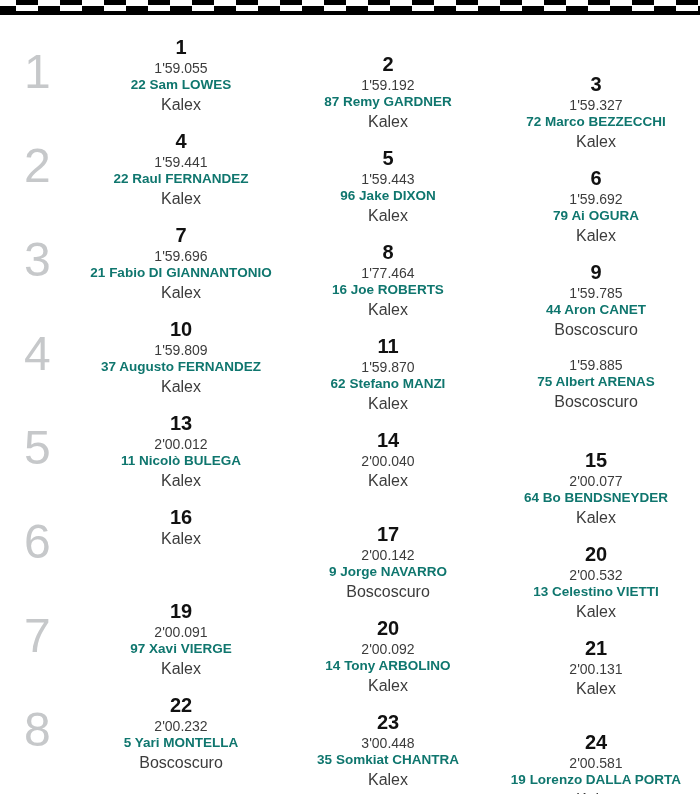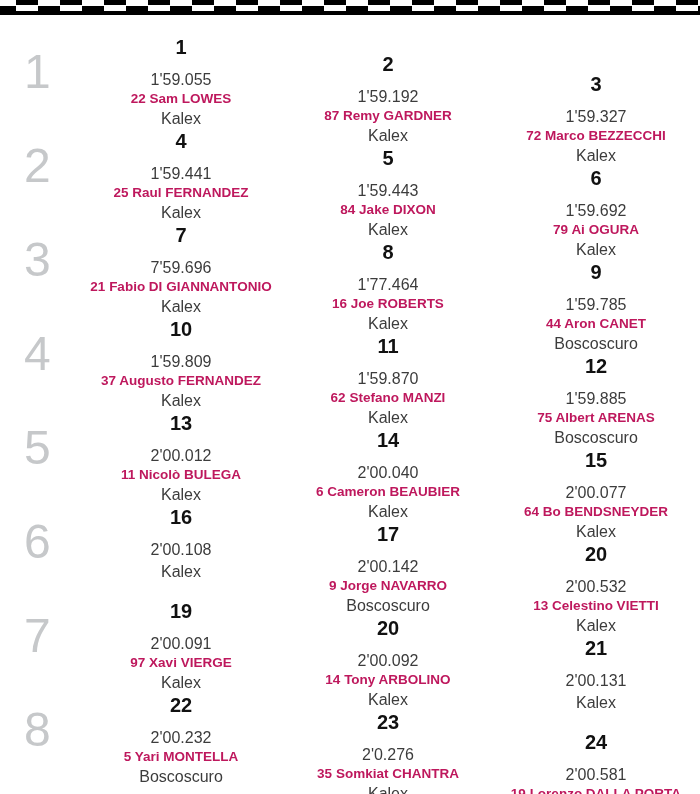--- a/index.html
+++ b/index.html
@@ -37,22 +37,22 @@
     color: #c6c8ca;
   }
   .slot {
     width: 206px;
     box-sizing: border-box;
     text-align: center;
   }
   .slot.s1 { width: 208px; padding-top: 17px; }
   .slot.s2 { width: 208px; padding-top: 37px; }
   .pos  { font-size: 20px; font-weight: bold; line-height: 1.1; color: #111; }
-  .time { font-size: 16px; line-height: 1.3; color: #3c3c3c; margin-top: 12px; }
-  .rider{ font-size: 13.5px; font-weight: bold; line-height: 1.25; color: #be185d; }
+  .time { font-size: 14px; line-height: 1.3; color: #3c3c3c; margin-top: 1px; }
+  .rider{ font-size: 13.5px; font-weight: bold; line-height: 1.25; color: #0f766e; }
   .bike { font-size: 16px; line-height: 1.35; color: #3c3c3c; }
 </style>
 </head>
 <body>
 
 <div class="flag-strip"></div>
 
 <main class="grid">
   <section class="grid-row">
     <div class="row-number">1</div>
@@ -74,42 +74,42 @@
       <div class="rider">72 Marco BEZZECCHI</div>
       <div class="bike">Kalex</div>
     </div>
   </section>
 
   <section class="grid-row">
     <div class="row-number">2</div>
     <div class="slot s0">
       <div class="pos">4</div>
       <div class="time">1'59.441</div>
-      <div class="rider">25 Raul FERNANDEZ</div>
+      <div class="rider">22 Raul FERNANDEZ</div>
       <div class="bike">Kalex</div>
     </div>
     <div class="slot s1">
       <div class="pos">5</div>
       <div class="time">1'59.443</div>
-      <div class="rider">84 Jake DIXON</div>
+      <div class="rider">96 Jake DIXON</div>
       <div class="bike">Kalex</div>
     </div>
     <div class="slot s2">
       <div class="pos">6</div>
       <div class="time">1'59.692</div>
       <div class="rider">79 Ai OGURA</div>
       <div class="bike">Kalex</div>
     </div>
   </section>
 
   <section class="grid-row">
     <div class="row-number">3</div>
     <div class="slot s0">
       <div class="pos">7</div>
-      <div class="time">7'59.696</div>
+      <div class="time">1'59.696</div>
       <div class="rider">21 Fabio DI GIANNANTONIO</div>
       <div class="bike">Kalex</div>
     </div>
     <div class="slot s1">
       <div class="pos">8</div>
       <div class="time">1'77.464</div>
       <div class="rider">16 Joe ROBERTS</div>
       <div class="bike">Kalex</div>
     </div>
     <div class="slot s2">
@@ -128,54 +128,51 @@
       <div class="rider">37 Augusto FERNANDEZ</div>
       <div class="bike">Kalex</div>
     </div>
     <div class="slot s1">
       <div class="pos">11</div>
       <div class="time">1'59.870</div>
       <div class="rider">62 Stefano MANZI</div>
       <div class="bike">Kalex</div>
     </div>
     <div class="slot s2">
-      <div class="pos">12</div>
       <div class="time">1'59.885</div>
       <div class="rider">75 Albert ARENAS</div>
       <div class="bike">Boscoscuro</div>
     </div>
   </section>
 
   <section class="grid-row">
     <div class="row-number">5</div>
     <div class="slot s0">
       <div class="pos">13</div>
       <div class="time">2'00.012</div>
       <div class="rider">11 Nicolò BULEGA</div>
       <div class="bike">Kalex</div>
     </div>
     <div class="slot s1">
       <div class="pos">14</div>
       <div class="time">2'00.040</div>
-      <div class="rider">6 Cameron BEAUBIER</div>
       <div class="bike">Kalex</div>
     </div>
     <div class="slot s2">
       <div class="pos">15</div>
       <div class="time">2'00.077</div>
       <div class="rider">64 Bo BENDSNEYDER</div>
       <div class="bike">Kalex</div>
     </div>
   </section>
 
   <section class="grid-row">
     <div class="row-number">6</div>
     <div class="slot s0">
       <div class="pos">16</div>
-      <div class="time">2'00.108</div>
       <div class="bike">Kalex</div>
     </div>
     <div class="slot s1">
       <div class="pos">17</div>
       <div class="time">2'00.142</div>
       <div class="rider">9 Jorge NAVARRO</div>
       <div class="bike">Boscoscuro</div>
     </div>
     <div class="slot s2">
       <div class="pos">20</div>
@@ -209,21 +206,21 @@
   <section class="grid-row">
     <div class="row-number">8</div>
     <div class="slot s0">
       <div class="pos">22</div>
       <div class="time">2'00.232</div>
       <div class="rider">5 Yari MONTELLA</div>
       <div class="bike">Boscoscuro</div>
     </div>
     <div class="slot s1">
       <div class="pos">23</div>
-      <div class="time">2'0.276</div>
+      <div class="time">3'00.448</div>
       <div class="rider">35 Somkiat CHANTRA</div>
       <div class="bike">Kalex</div>
     </div>
     <div class="slot s2">
       <div class="pos">24</div>
       <div class="time">2'00.581</div>
       <div class="rider">19 Lorenzo DALLA PORTA</div>
       <div class="bike">Kalex</div>
     </div>
   </section>

